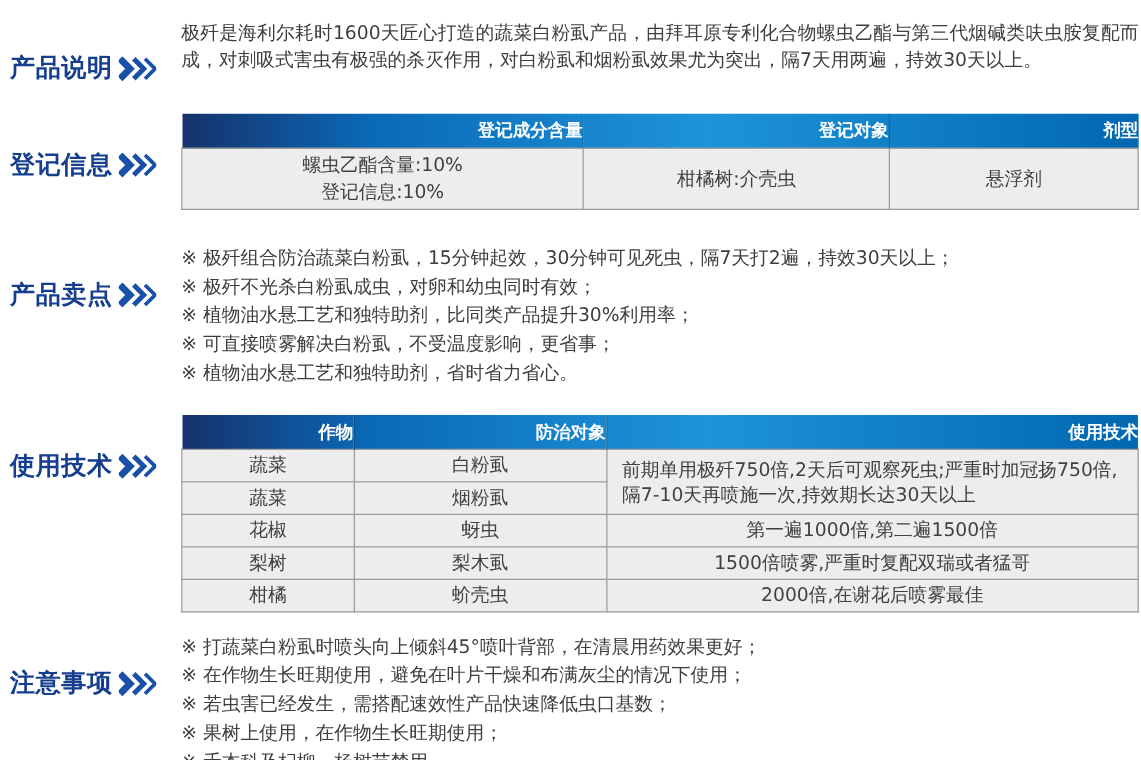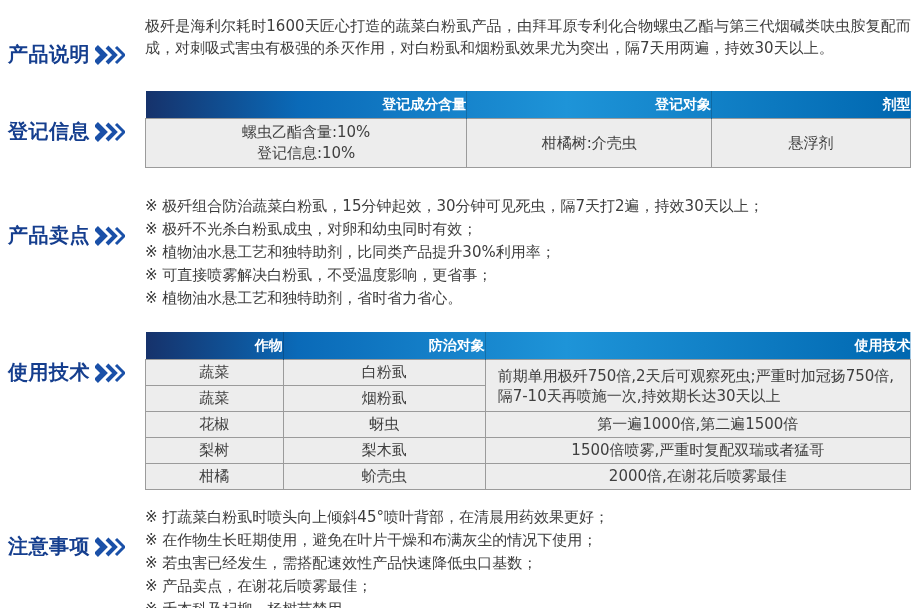--- a/index.html
+++ b/index.html
@@ -194,19 +194,19 @@
           <path d="M12 2 L20 10 L12 18" stroke="#1a50a8" stroke-width="4" fill="none"></path>
           <path d="M21 2 L29 10 L21 18" stroke="#1a50a8" stroke-width="3" fill="none"></path>
         </svg>
       </div>
     </div>
     <div class="sec-content">
       <ul class="bullets">
         <li>※ 打蔬菜白粉虱时喷头向上倾斜45°喷叶背部，在清晨用药效果更好；</li>
         <li>※ 在作物生长旺期使用，避免在叶片干燥和布满灰尘的情况下使用；</li>
         <li>※ 若虫害已经发生，需搭配速效性产品快速降低虫口基数；</li>
-        <li>※ 产品卖点，在谢花后喷雾最佳；</li>
+        <li>※ 果树上使用，在作物生长旺期使用；</li>
         <li>※ 禾本科及杞柳、杨树苗禁用。</li>
       </ul>
     </div>
   </div>
 
 </div>
 
 </body></html>

